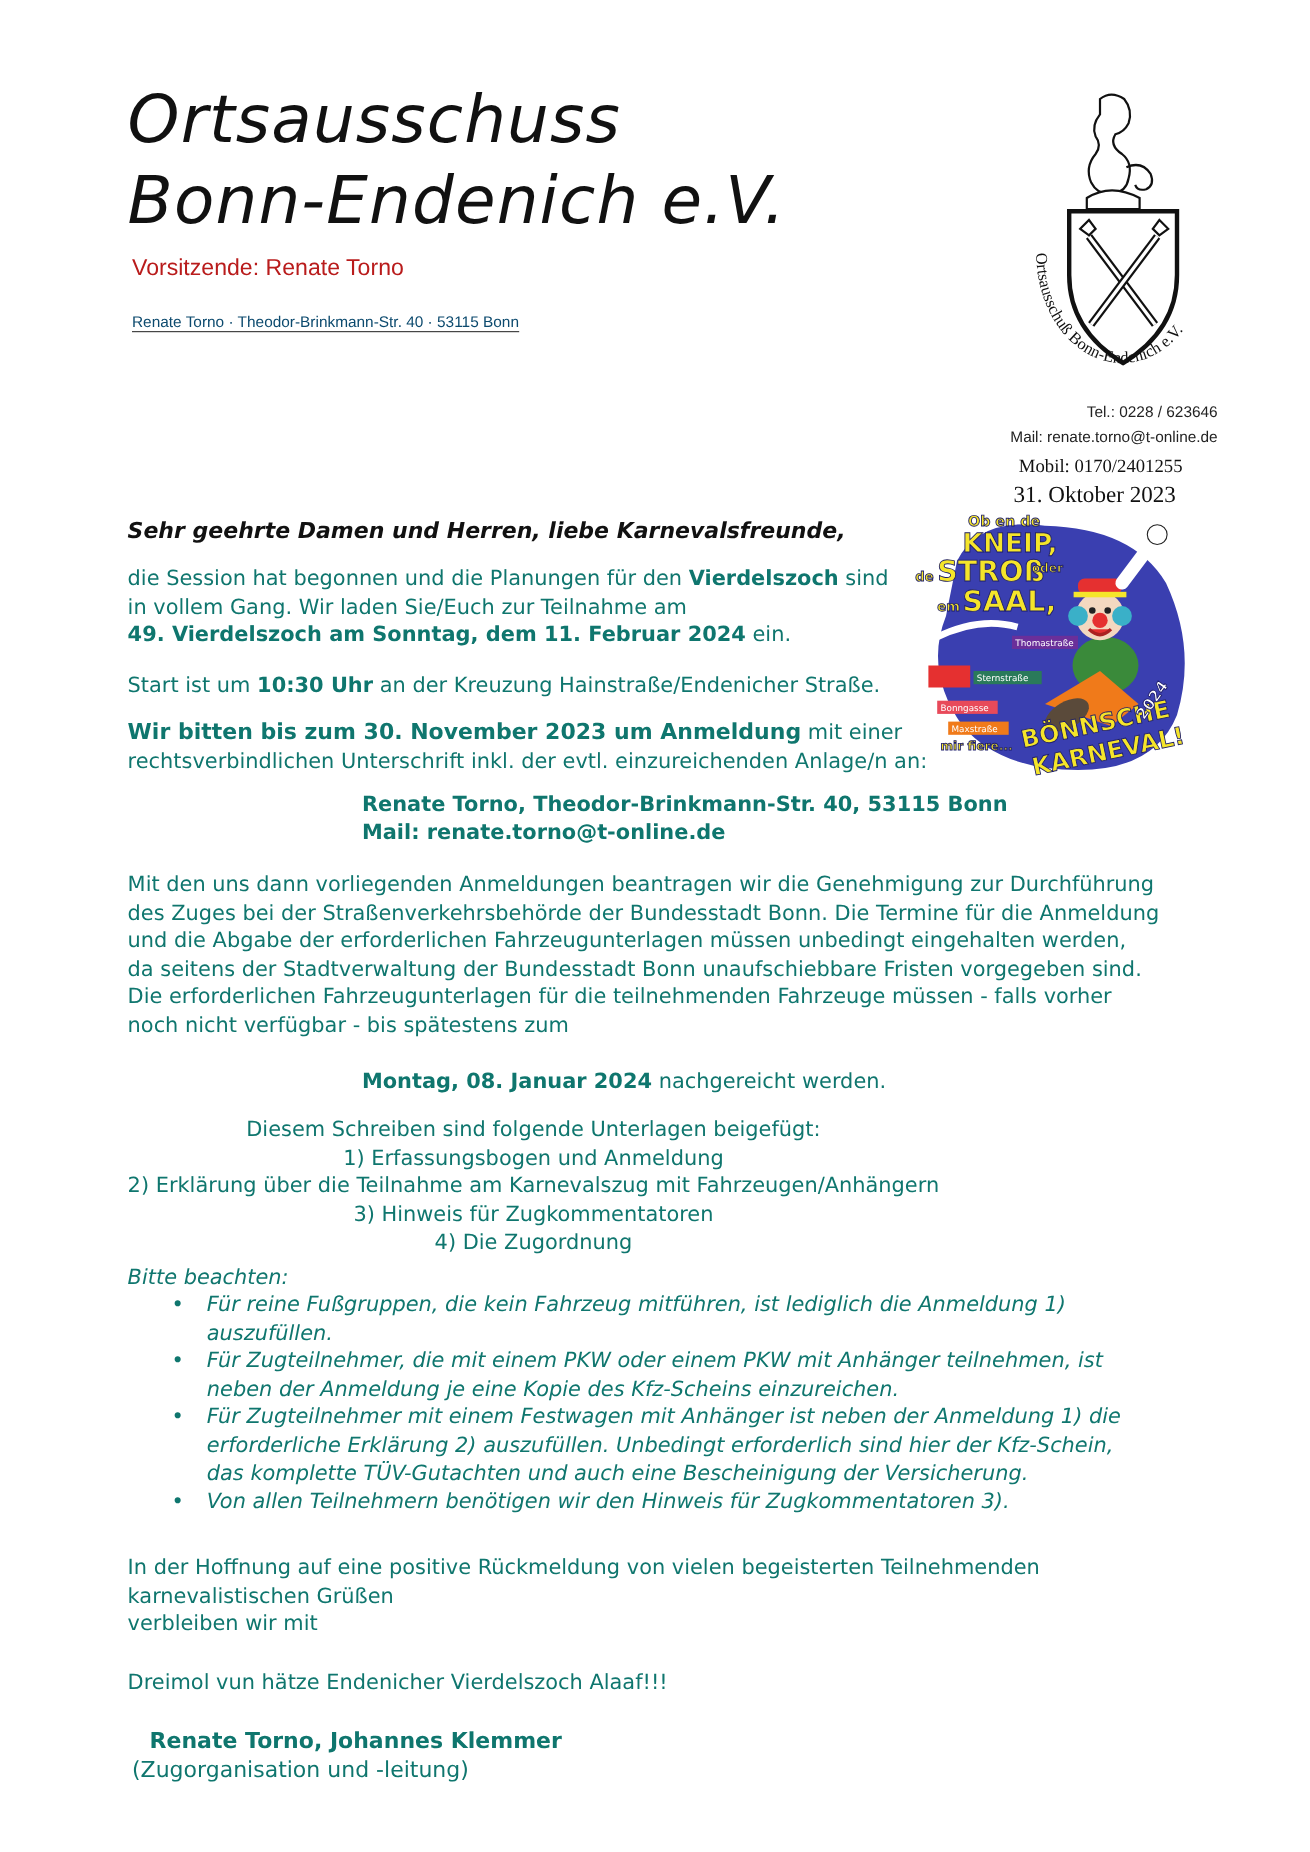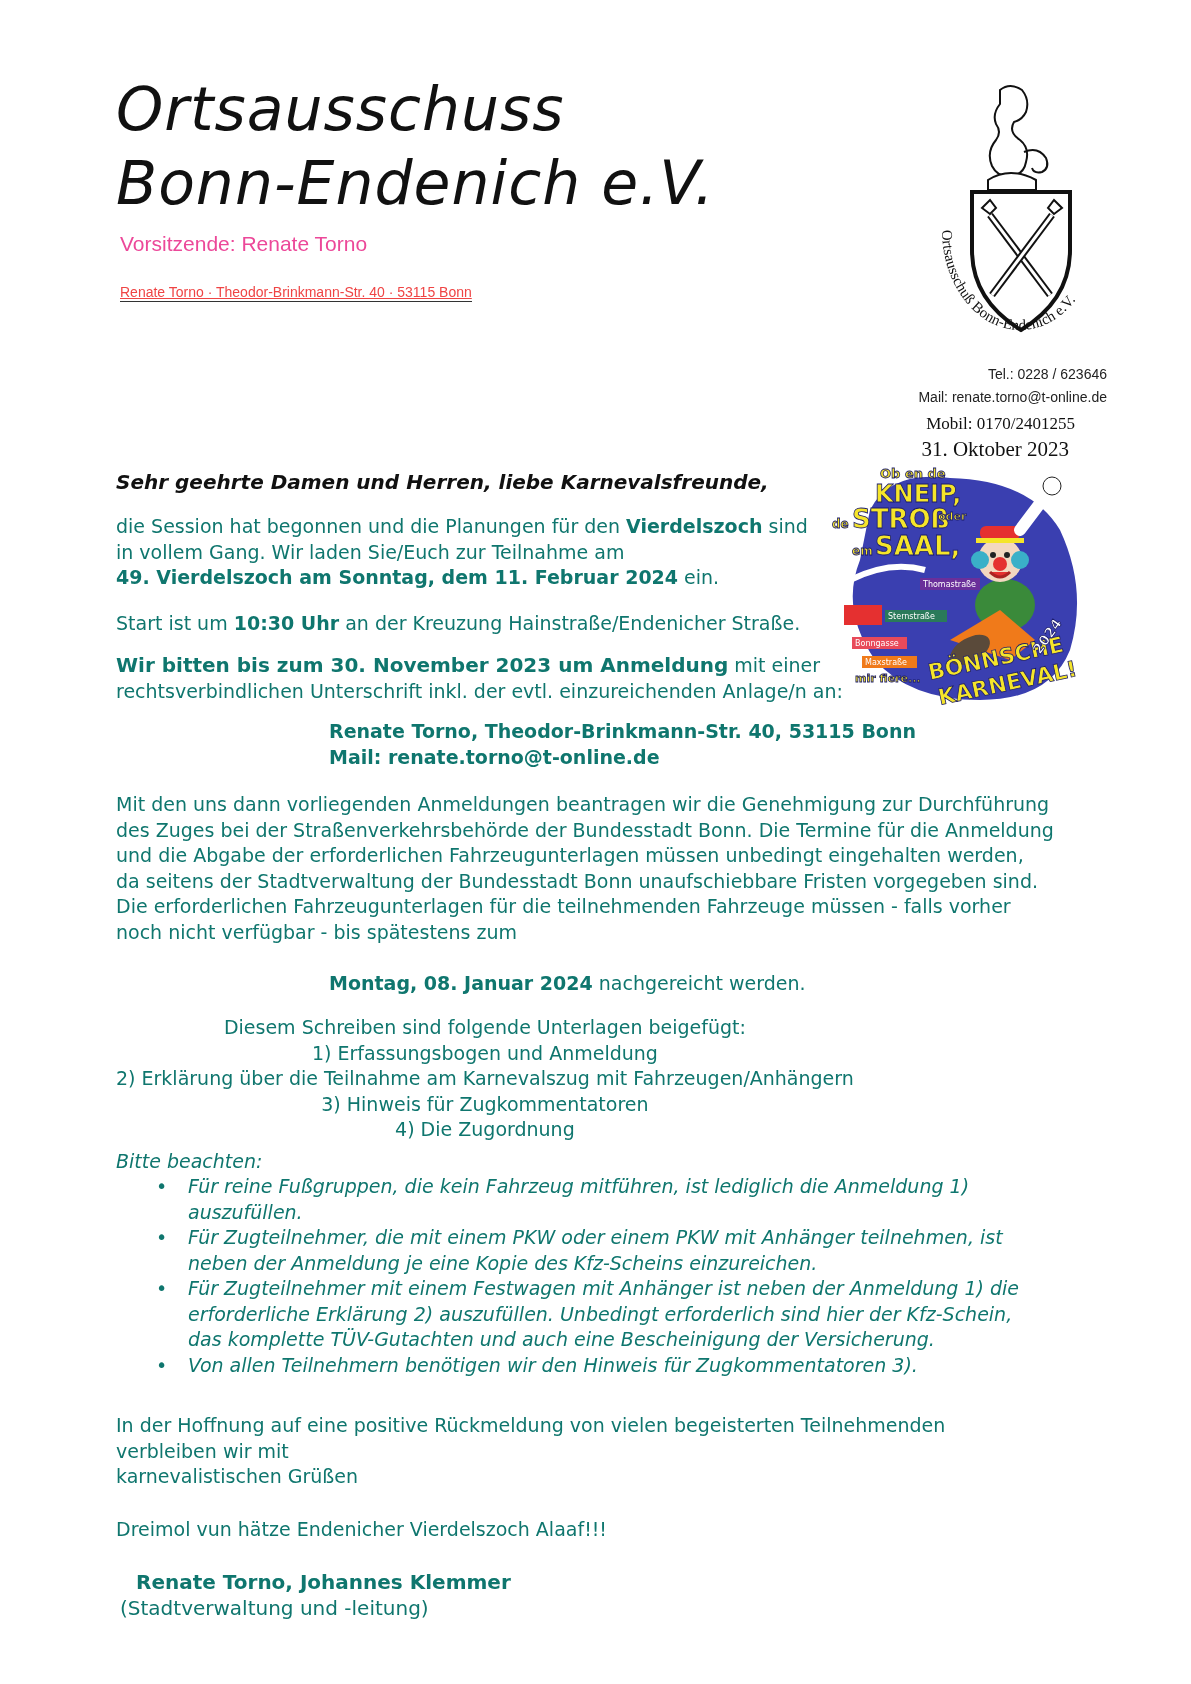--- a/index.html
+++ b/index.html
@@ -4,22 +4,22 @@
 <style>
   * { box-sizing: border-box; margin: 0; padding: 0; }
   html, body { width: 1191px; height: 1684px; background: #ffffff; }
   body { position: relative; overflow: hidden; color: #111111; font-family: "DejaVu Sans", sans-serif; }
 
   .abs { position: absolute; }
 
   
   .org-title { left: 116px; top: 72px; font-family: "DejaVu Sans", sans-serif; font-weight: 300; font-size: 60px; line-height: 74px; letter-spacing: 1px; color: #111; font-style: italic; }
   .org-title .line { display: block; white-space: nowrap; }
-  .chair { left: 120px; top: 232px; font-family: "Liberation Sans", sans-serif; font-size: 21px; color: #ec4899; }
-  .sender-line { left: 120px; top: 284px; font-family: "Liberation Sans", sans-serif; font-size: 14px; color: #ef4444; border-bottom: 1px solid #333; padding-bottom: 1px; text-decoration: underline; }
+  .chair { left: 120px; top: 232px; font-family: "Liberation Sans", sans-serif; font-size: 21px; color: #b91c1c; }
+  .sender-line { left: 120px; top: 284px; font-family: "Liberation Sans", sans-serif; font-size: 14px; color: #0c4a6e; border-bottom: 1px solid #333; padding-bottom: 1px; }
 
   
   .crest { left: 920px; top: 80px; width: 190px; height: 270px; }
 
   .contact { right: 84px; font-family: "Liberation Sans", sans-serif; font-size: 14px; color: #222; text-align: right; white-space: nowrap; }
   .tel { top: 366px; }
   .mail { top: 389px; }
   .mobil { right: 116px; top: 414px; font-family: "Liberation Serif", serif; font-size: 17px; color: #111; }
   .date { right: 122px; top: 437px; font-family: "Liberation Serif", serif; font-size: 21px; color: #111; }
 
@@ -197,20 +197,20 @@
     </li>
     <li>
       <span class="bullet">•</span>
       <div>Von allen Teilnehmern benötigen wir den Hinweis für Zugkommentatoren 3).</div>
     </li>
   </ul>
 </div>
 
 <div class="abs body-text p6">
   <div>In der Hoffnung auf eine positive Rückmeldung von vielen begeisterten Teilnehmenden</div>
+  <div>karnevalistischen Grüßen</div>
   <div>verbleiben wir mit</div>
-  <div>karnevalistischen Grüßen</div>
 </div>
 
 <div class="abs body-text p7">Dreimol vun hätze Endenicher Vierdelszoch Alaaf!!!</div>
 
 <div class="abs body-text sign">Renate Torno, Johannes Klemmer</div>
-<div class="abs body-text sign-role"> (Stadtverwaltung und -leitung)</div>
+<div class="abs body-text sign-role"> (Zugorganisation und -leitung)</div>
 
 </body></html>

